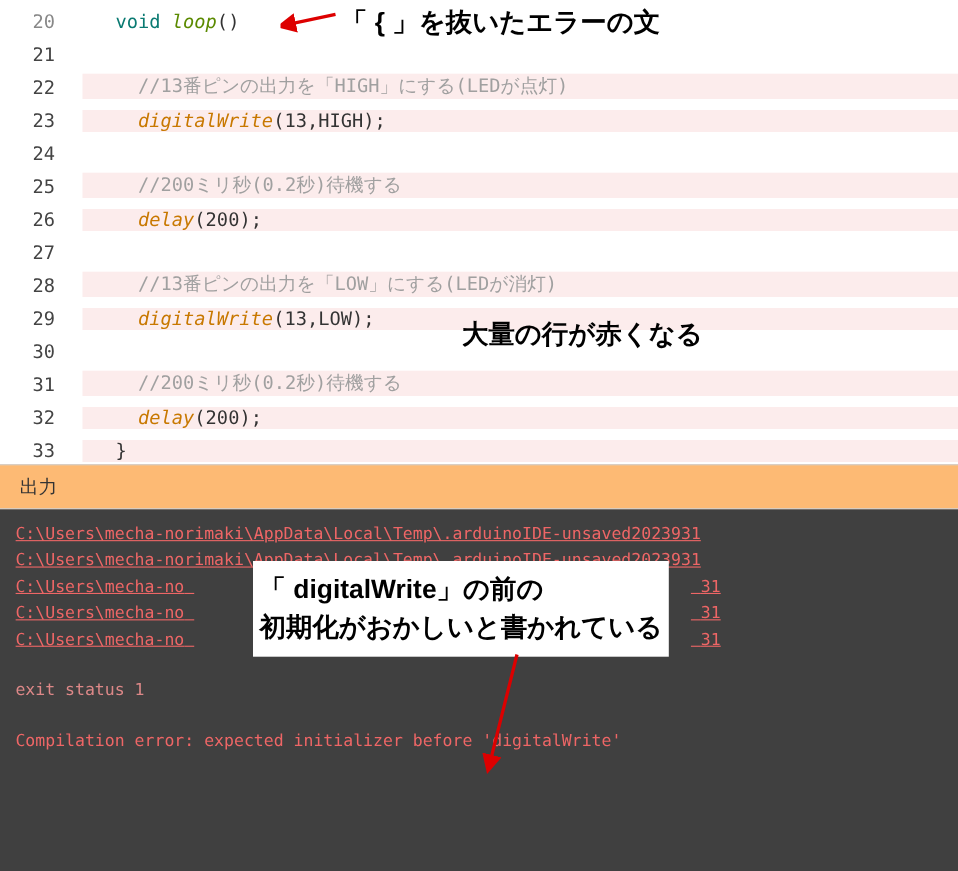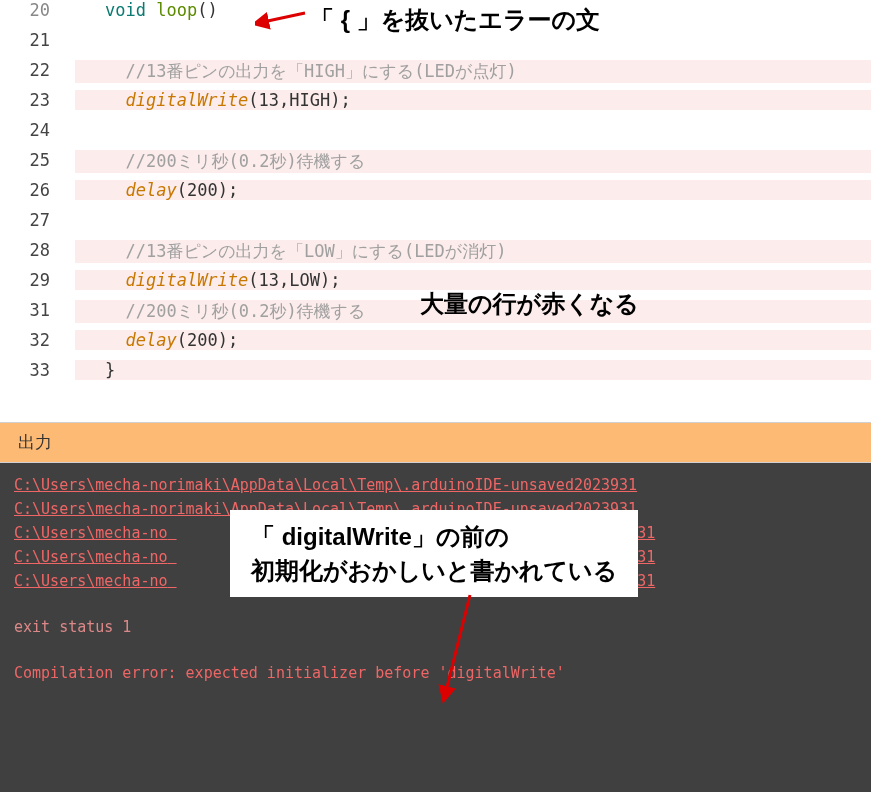--- a/index.html
+++ b/index.html
@@ -12,21 +12,21 @@
     position: relative;
   }
   .editor-area {
     background: #fff;
     height: 422px;
     overflow: hidden;
   }
   .code-line {
     display: flex;
     height: 30px;
-    align-items: flex-start;
+    align-items: flex-end;
     font-size: 17px;
   }
   .gutter {
     width: 75px;
     text-align: right;
     padding-right: 25px;
     color: #888;
     user-select: none;
     background: #fff;
   }
@@ -35,21 +35,21 @@
     padding-left: 30px;
     white-space: pre;
   }
   .error-line .code-content {
     background: #fcecec;
   }
   .error-line .gutter {
     color: #444;
   }
   .kw-void { color: #0a7a72; }
-  .kw-func { color: #5b8a00; }
+  .kw-func { color: #5b8a00; font-style: italic; }
   .comment { color: #a0a0a0; }
   .call { color: #c87800; font-style: italic; }
   .num { color: #333; }
   .const { color: #333; }
   .punct { color: #333; }
   .plain { color: #333; }
 
   .output-tab-bar {
     background: #fdba74;
     border-top: 1px solid #d0d0d0;
@@ -108,21 +108,21 @@
   .annot.a2 {
     top: 288px;
     left: 420px;
     font-size: 24px;
   }
   .annot-box {
     position: absolute;
     top: 510px;
     left: 230px;
     background: #fff;
-    padding: 10px 21px;
+    padding: 10px 6px;
     font-family: "Meiryo", sans-serif;
     font-weight: bold;
     font-size: 24px;
     line-height: 1.4;
     color: #000;
     pointer-events: none;
   }
   .arrow-svg {
     position: absolute;
     pointer-events: none;
@@ -165,20 +165,24 @@
         <div class="gutter">27</div>
         <div class="code-content"></div>
       </div>
       <div class="code-line error-line">
         <div class="gutter">28</div>
         <div class="code-content"><span class="comment">  //13番ピンの出力を「LOW」にする(LEDが消灯)</span></div>
       </div>
       <div class="code-line error-line">
         <div class="gutter">29</div>
         <div class="code-content"><span class="plain">  </span><span class="call">digitalWrite</span><span class="punct">(</span><span class="num">13</span><span class="punct">,</span><span class="const">LOW</span><span class="punct">);</span></div>
+      </div>
+      <div class="code-line error-line">
+        <div class="gutter">30</div>
+        <div class="code-content"></div>
       </div>
       <div class="code-line error-line">
         <div class="gutter">31</div>
         <div class="code-content"><span class="comment">  //200ミリ秒(0.2秒)待機する</span></div>
       </div>
       <div class="code-line error-line">
         <div class="gutter">32</div>
         <div class="code-content"><span class="plain">  </span><span class="call">delay</span><span class="punct">(</span><span class="num">200</span><span class="punct">);</span></div>
       </div>
       <div class="code-line error-line">

